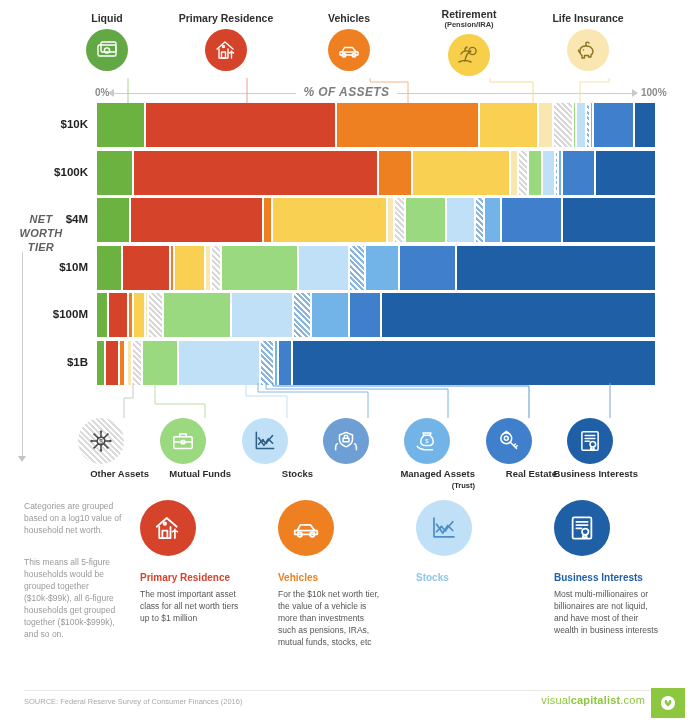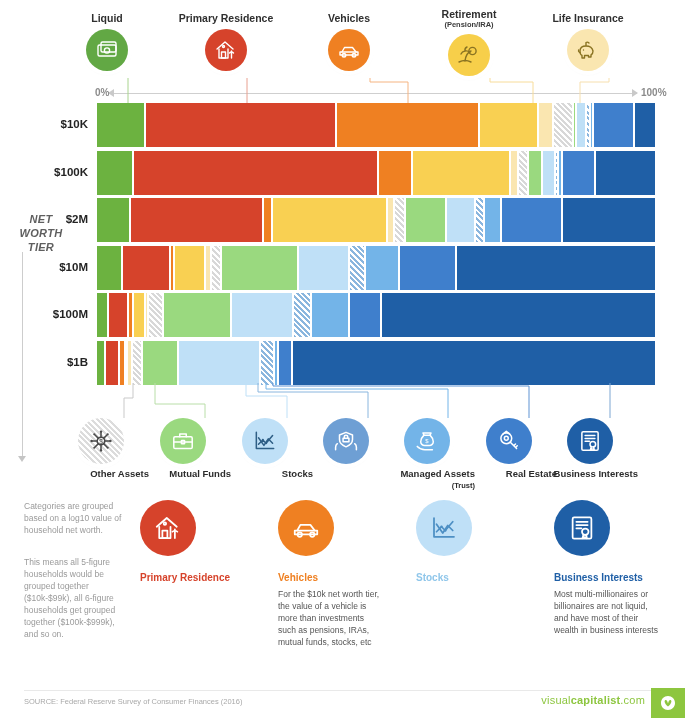--- a/index.html
+++ b/index.html
@@ -158,20 +158,21 @@
           </svg>
         </div>
       </div>
     </div>
 
   <div class="axis-line"></div>
   <div class="arrow-l"></div>
   <div class="arrow-r"></div>
   <div class="axis-label" style="left:95px">0%</div>
   <div class="axis-label" style="left:641px">100%</div>
+  <div class="axis-title"><span>% OF ASSETS</span></div>
 
   <div class="nwt">
     <div>NET</div>
     <div>WORTH</div>
     <div>TIER</div>
   </div>
   <div class="vline"></div>
   <div class="vtip"></div>
 
   <div id="chart">
@@ -256,21 +257,21 @@
         <div class="seg" title="Stocks: 14.7%" style="flex: 0 0 14.7%; background: rgb(191, 224, 247);"></div>
         <div class="seg" title="Fixed Income Investments: 2.6%" style="flex: 0 0 2.6%; background: repeating-linear-gradient(45deg, rgb(138, 182, 222) 0px, rgb(138, 182, 222) 2px, rgba(255, 255, 255, 0.85) 2px, rgba(255, 255, 255, 0.85) 4px);"></div>
         <div class="seg" title="Managed Assets (Trust): 0.6%" style="flex: 0 0 0.6%; background: rgb(115, 180, 232);"></div>
         <div class="seg" title="Real Estate: 2.6%" style="flex: 0 0 2.6%; background: rgb(63, 127, 204);"></div>
         <div class="seg" title="Business Interests: 65%" style="flex: 0 0 65%; background: rgb(31, 95, 166);"></div>
       </div>
     </div>
   <div id="tier-labels">
       <div class="tier-label" style="top: 118px;">$10K</div>
       <div class="tier-label" style="top: 165.5px;">$100K</div>
-      <div class="tier-label" style="top: 213px;">$2M</div>
+      <div class="tier-label" style="top: 213px;">$4M</div>
       <div class="tier-label" style="top: 260.5px;">$10M</div>
       <div class="tier-label" style="top: 308px;">$100M</div>
       <div class="tier-label" style="top: 355.5px;">$1B</div>
     </div>
 
   <svg class="connector" width="693" height="724">
     <g fill="none" stroke-width="1">
 
       <path d="M128,78 L128,103" stroke="#a9d48e"></path>
       <path d="M247,78 L247,103" stroke="#e8a090"></path>
@@ -387,20 +388,21 @@
         <div class="cc" style="background:#d6432b">
           <svg width="30" height="30" viewBox="0 0 24 24">
             <path d="M3 11 L11 4 L19 11" fill="none" stroke="#ffffff" stroke-width="1.4" stroke-linecap="round" stroke-linejoin="round"></path>
             <path d="M5 11 V20 H14 V11" fill="none" stroke="#ffffff" stroke-width="1.4" stroke-linecap="round" stroke-linejoin="round"></path>
             <rect x="7.5" y="14" width="4" height="6" fill="none" stroke="#ffffff" stroke-width="1.4" stroke-linecap="round" stroke-linejoin="round"></rect>
             <circle cx="9.5" cy="8.5" r="1" fill="none" stroke="#ffffff" stroke-width="1.4" stroke-linecap="round" stroke-linejoin="round"></circle>
             <path d="M17.5 13 v7 M15.5 15 q2 -2 4 0" fill="none" stroke="#ffffff" stroke-width="1.4" stroke-linecap="round" stroke-linejoin="round"></path>
           </svg>
         </div>
         <h4 style="color:#d6432b">Primary Residence</h4>
+        <p>The most important asset class for all net worth tiers up to $1 million</p>
       </div>
       <div class="call" style="left: 278px; top: 500px;">
         <div class="cc" style="background:#ef8022">
           <svg width="30" height="30" viewBox="0 0 24 24">
             <path d="M3 14 h18 v3 h-18 z" fill="none" stroke="#ffffff" stroke-width="1.4" stroke-linecap="round" stroke-linejoin="round"></path>
             <path d="M5 14 l2.5-4.5 h8 L19 14" fill="none" stroke="#ffffff" stroke-width="1.4" stroke-linecap="round" stroke-linejoin="round"></path>
             <circle cx="7" cy="17.2" r="1.8" fill="none" stroke="#ffffff" stroke-width="1.4" stroke-linecap="round" stroke-linejoin="round"></circle>
             <circle cx="17" cy="17.2" r="1.8" fill="none" stroke="#ffffff" stroke-width="1.4" stroke-linecap="round" stroke-linejoin="round"></circle>
           </svg>
         </div>

